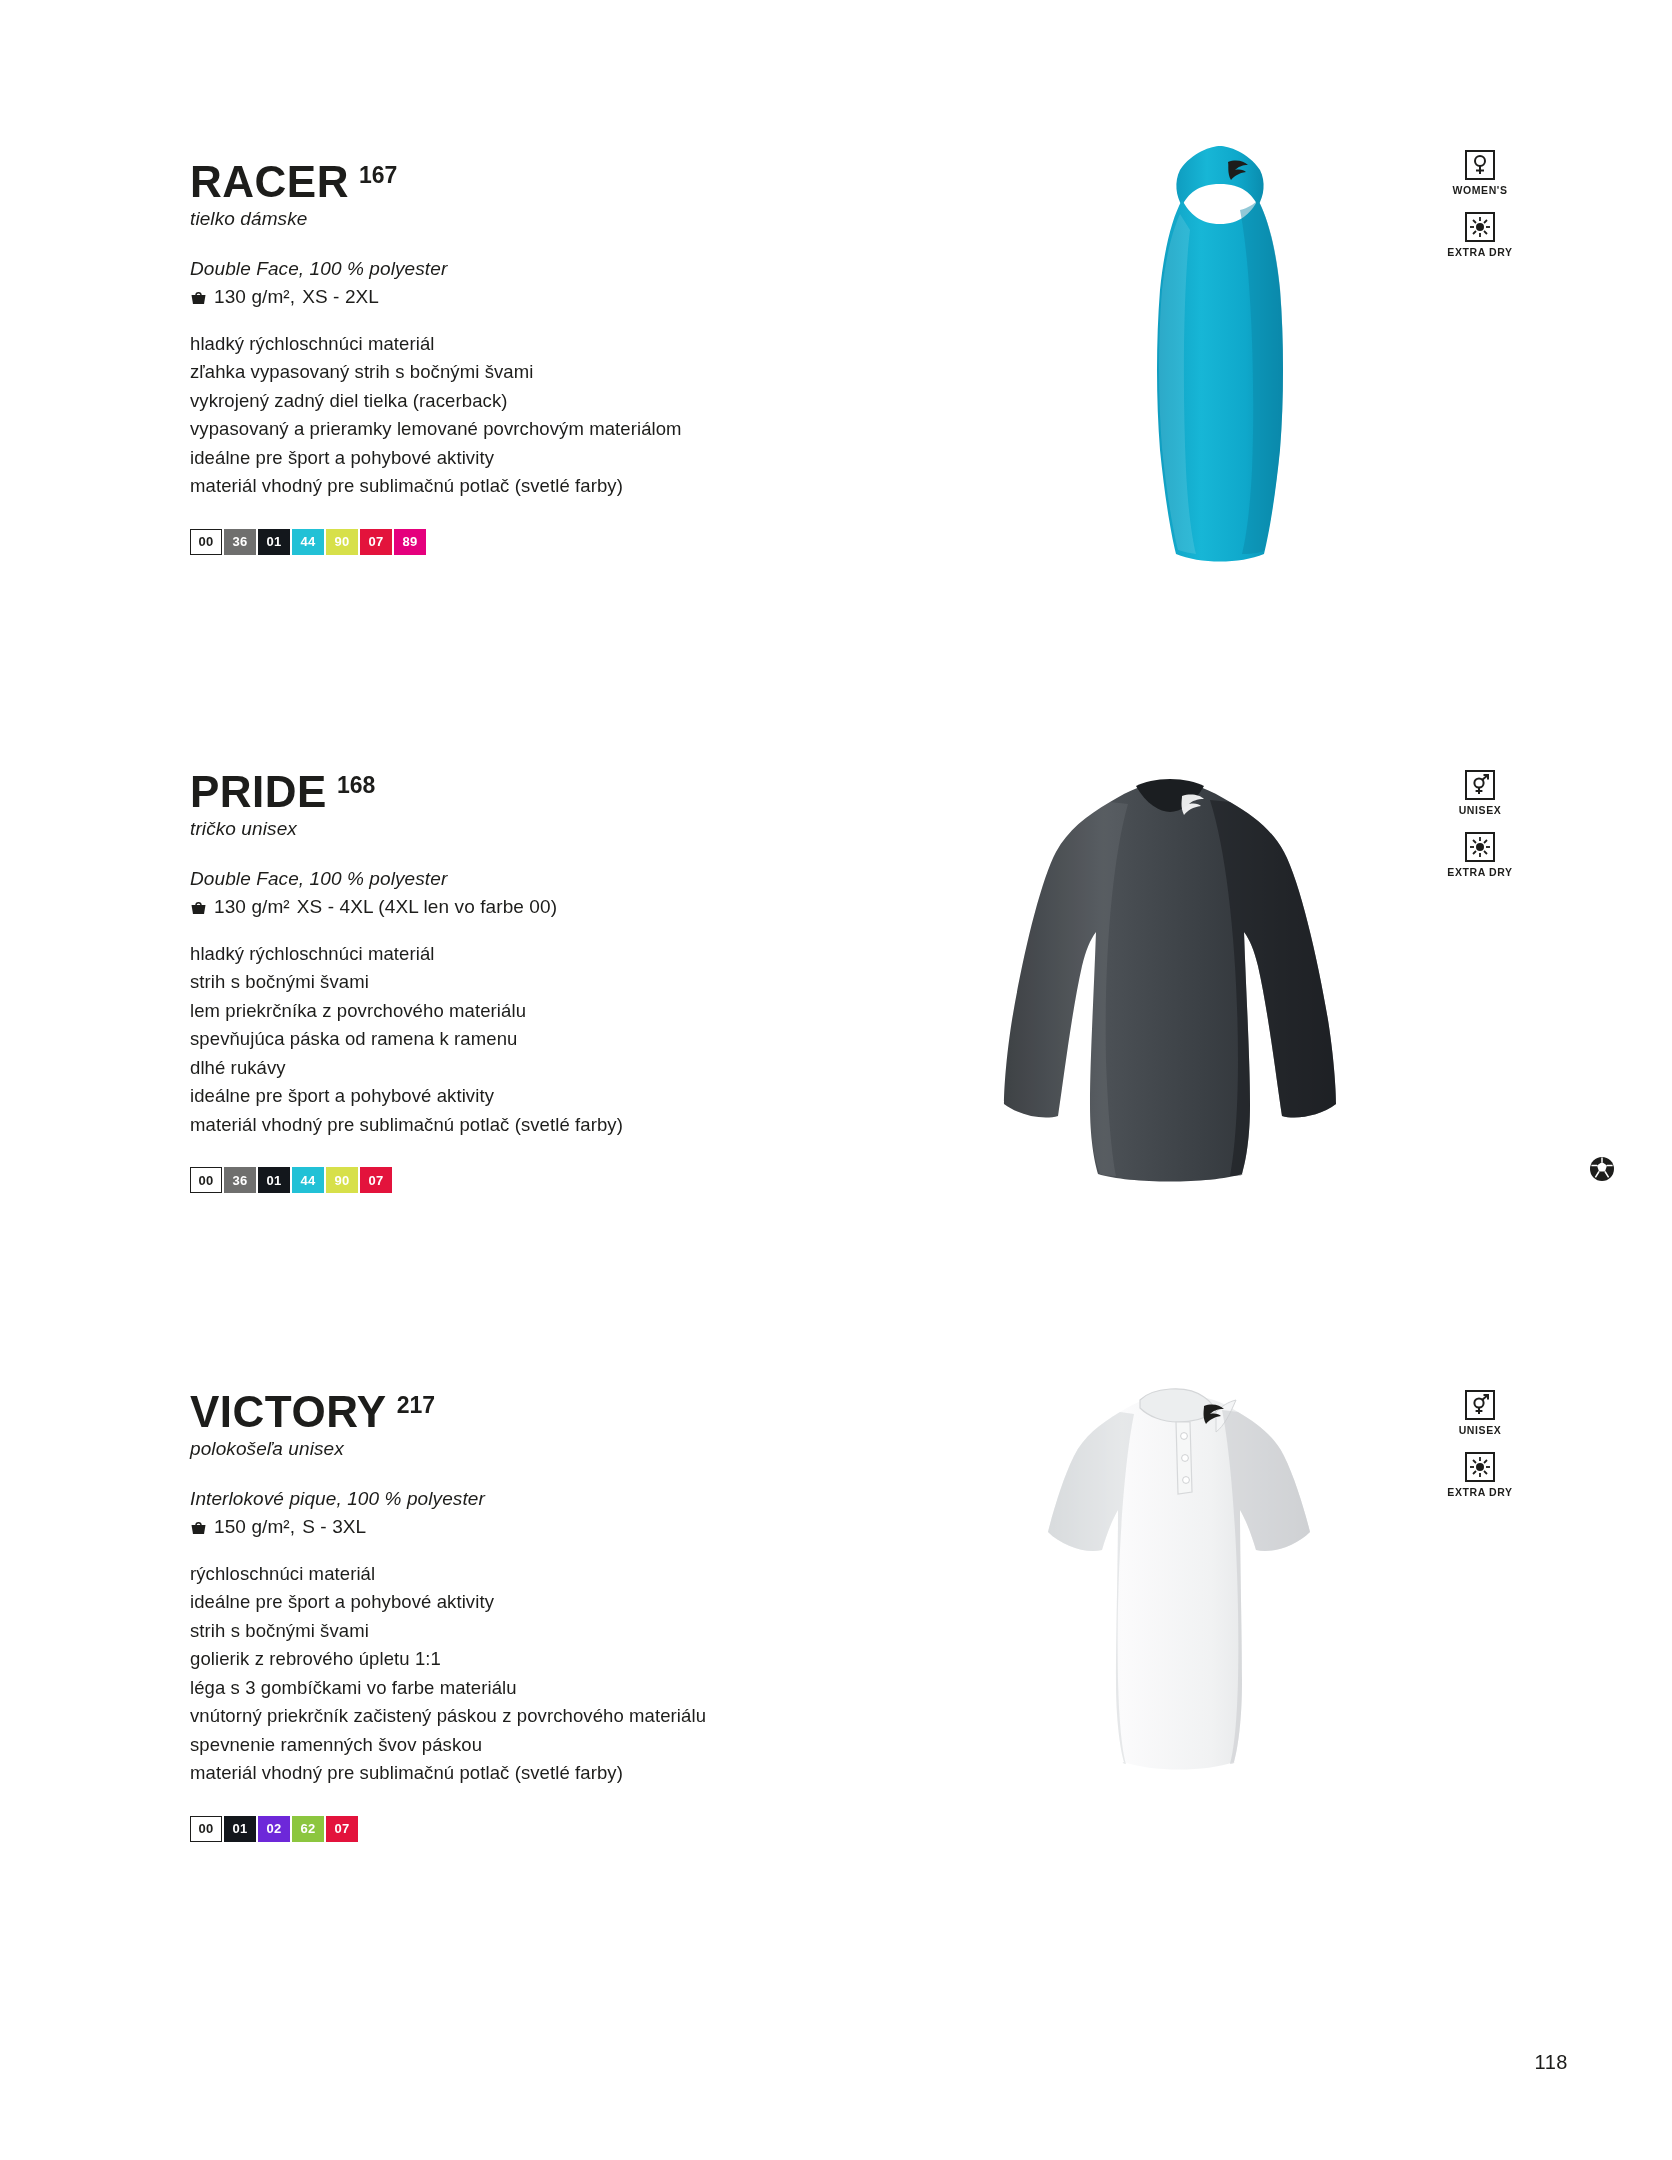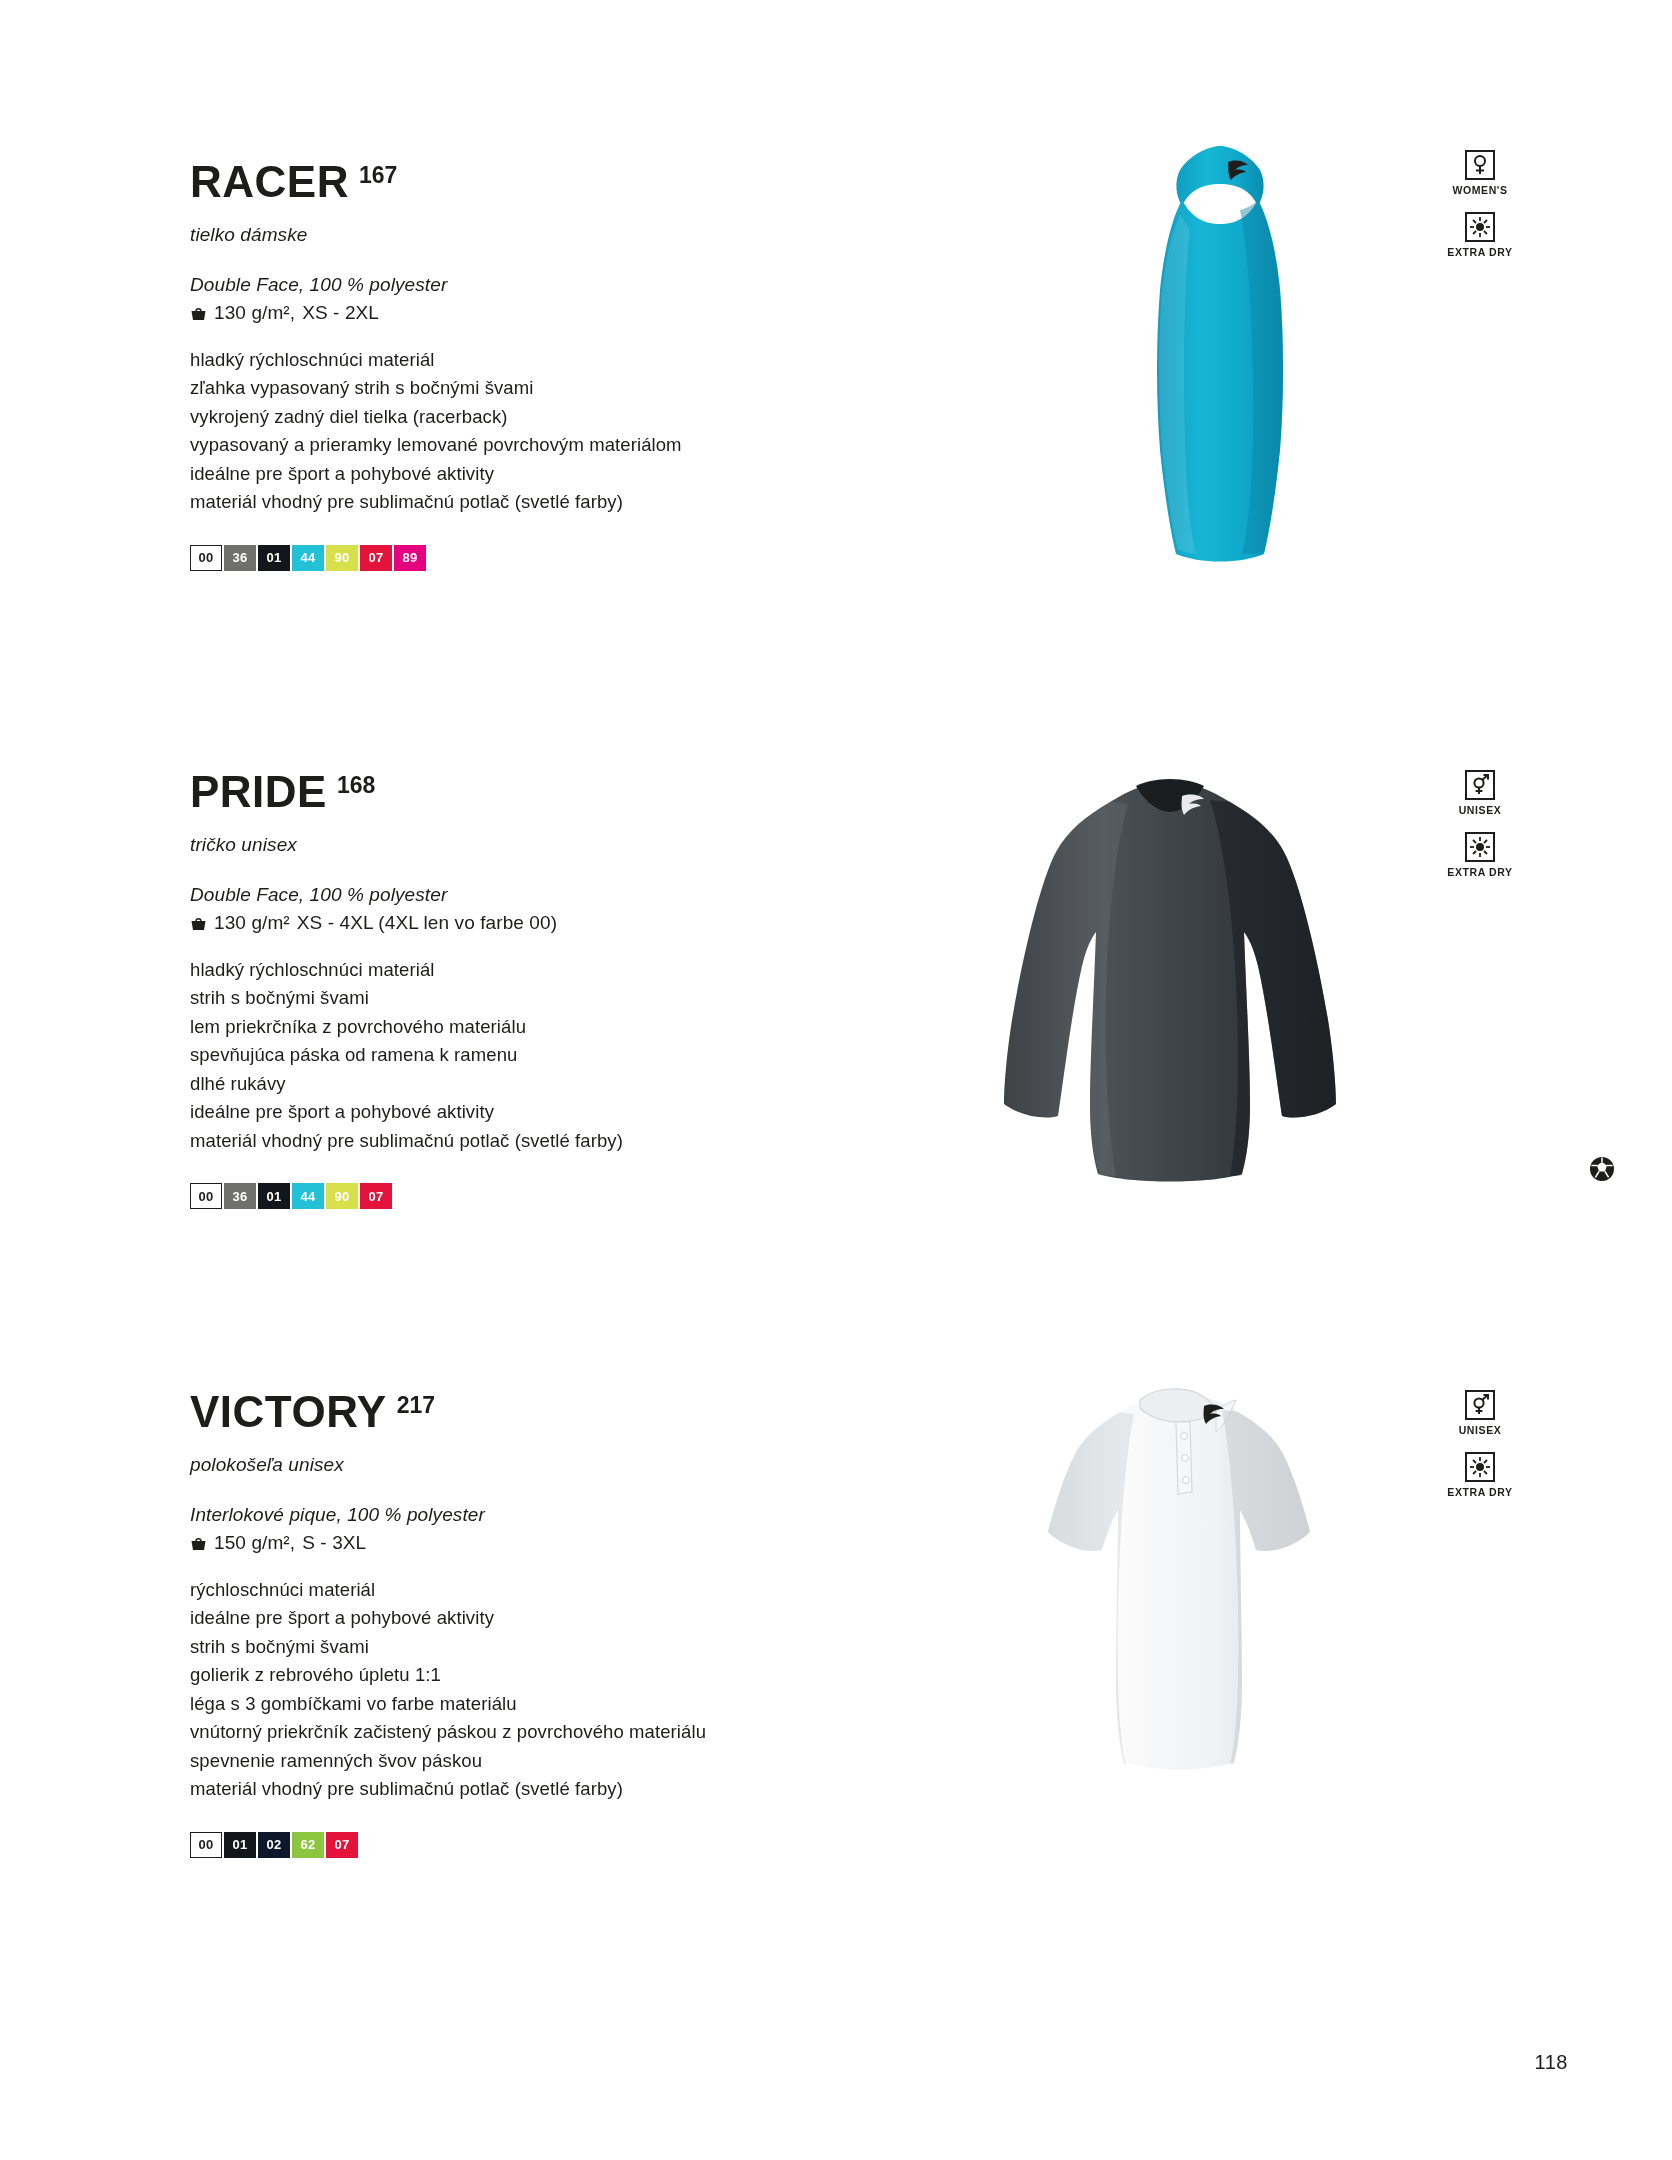--- a/index.html
+++ b/index.html
@@ -49,21 +49,21 @@
     font-size: 23px;
     font-weight: bold;
     line-height: 1;
     margin-top: 4px;
     color: #1d1d1b;
   }
   .psub {
     font-size: 19px;
     font-style: italic;
     color: #1d1d1b;
-    margin-top: 20px;
+    margin-top: 4px;
     letter-spacing: 0.1px;
   }
   .pmaterial {
     font-size: 19px;
     font-style: italic;
     color: #1d1d1b;
     margin-top: 28px;
     letter-spacing: 0.1px;
   }
   .pweight-row {
@@ -422,21 +422,21 @@
         <div class="feature">spevnenie ramenných švov páskou</div>
         <div class="feature">materiál vhodný pre sublimačnú potlač (svetlé farby)</div>
       </div>
       <div class="swatches">
         <div class="swatch" style="background:#ffffff;color:#1d1d1b;border:1px solid #1d1d1b;">
             <span>00</span>
           </div>
         <div class="swatch" style="background:#13171c;color:#ffffff;">
             <span>01</span>
           </div>
-        <div class="swatch" style="background:#0f172a;color:#ffffff;">
+        <div class="swatch" style="background:#6d28d9;color:#ffffff;">
             <span>02</span>
           </div>
         <div class="swatch" style="background:#8cc63f;color:#ffffff;">
             <span>62</span>
           </div>
         <div class="swatch" style="background:#e3133c;color:#ffffff;">
             <span>07</span>
           </div>
       </div>
     </div>

